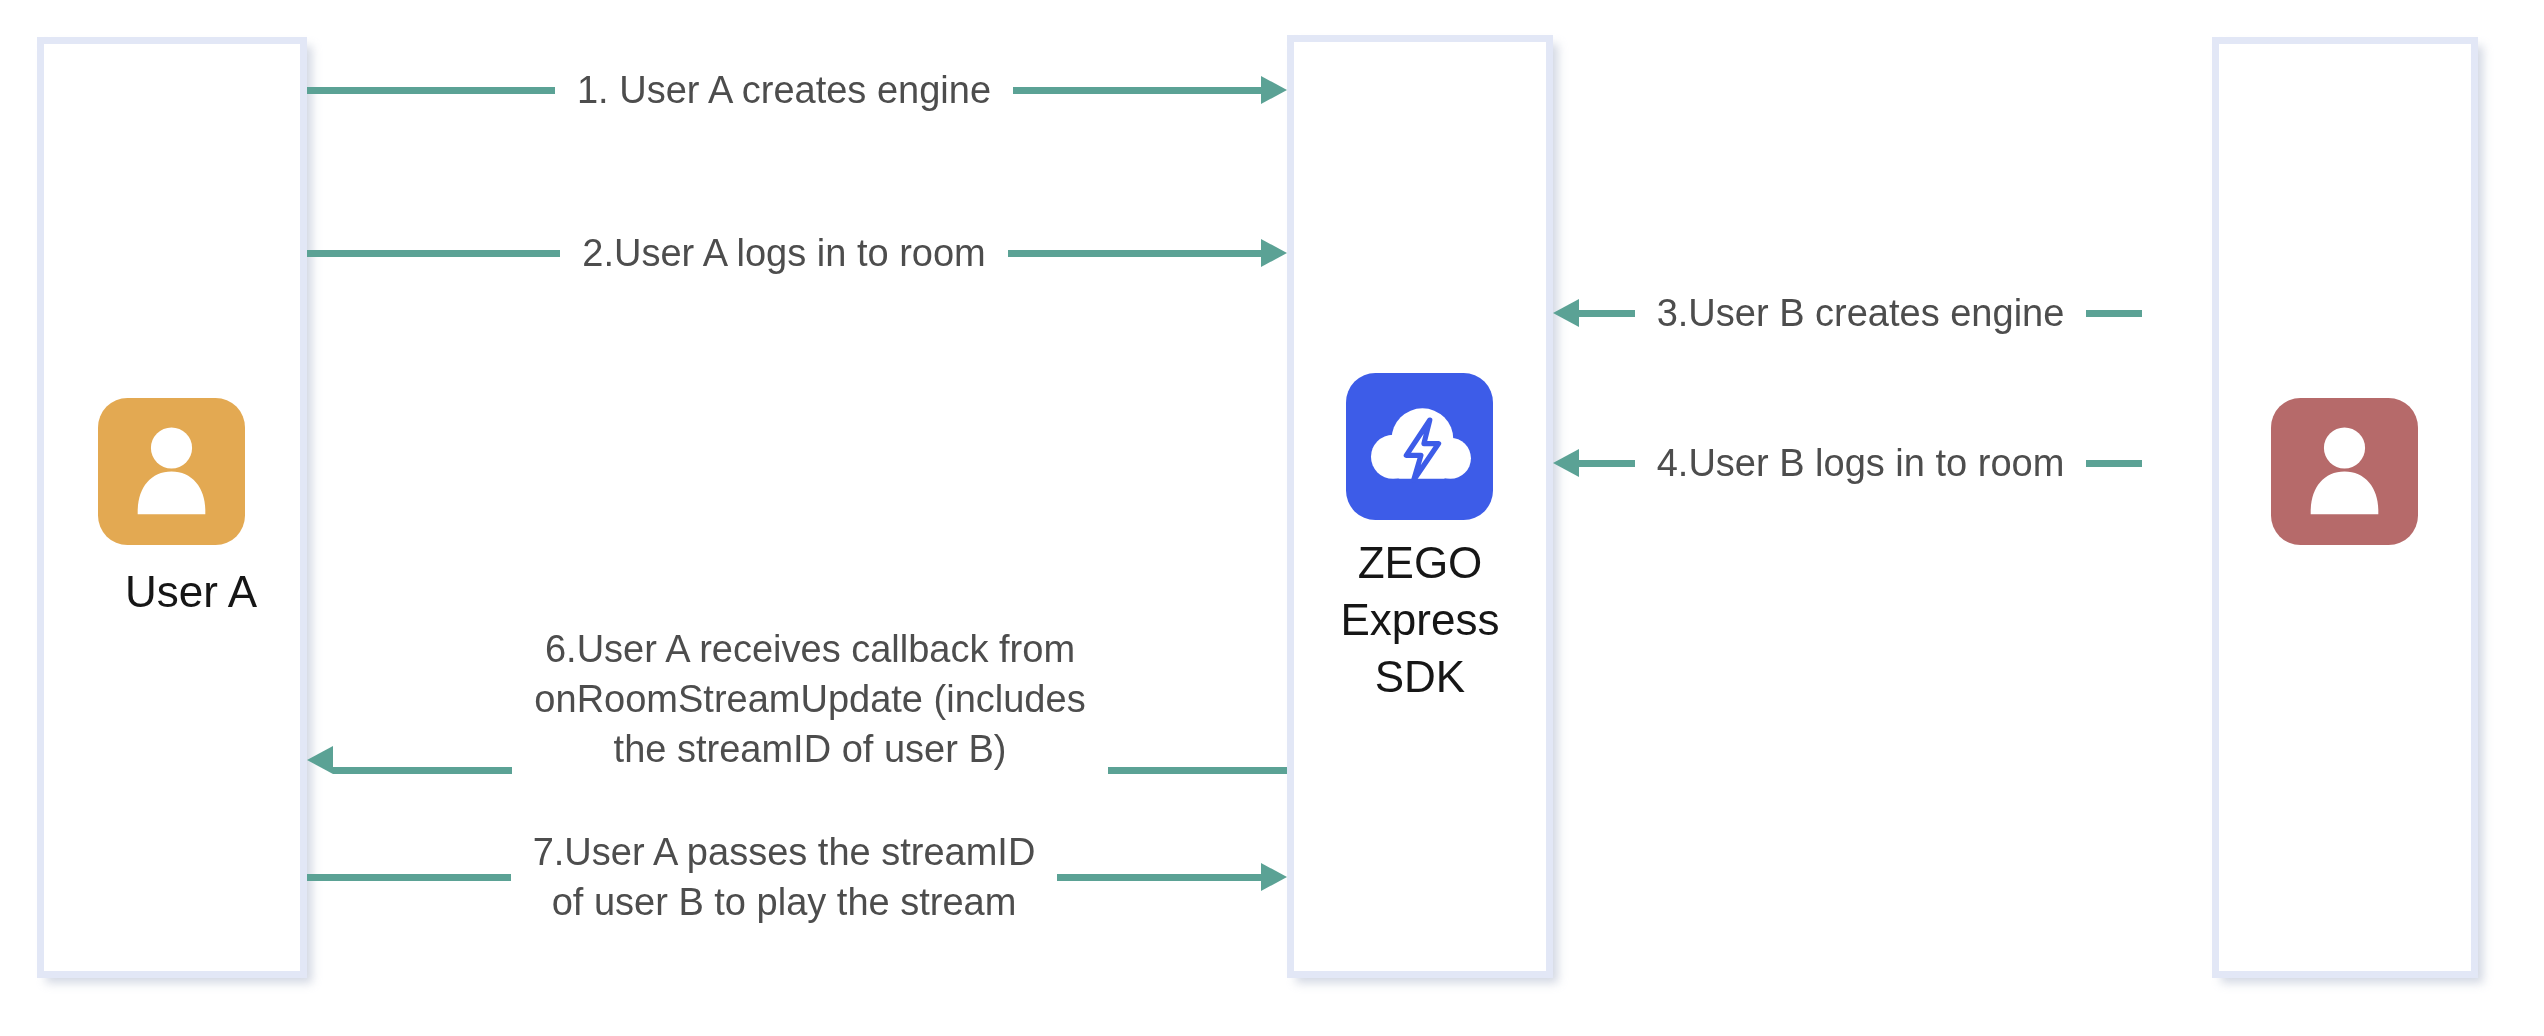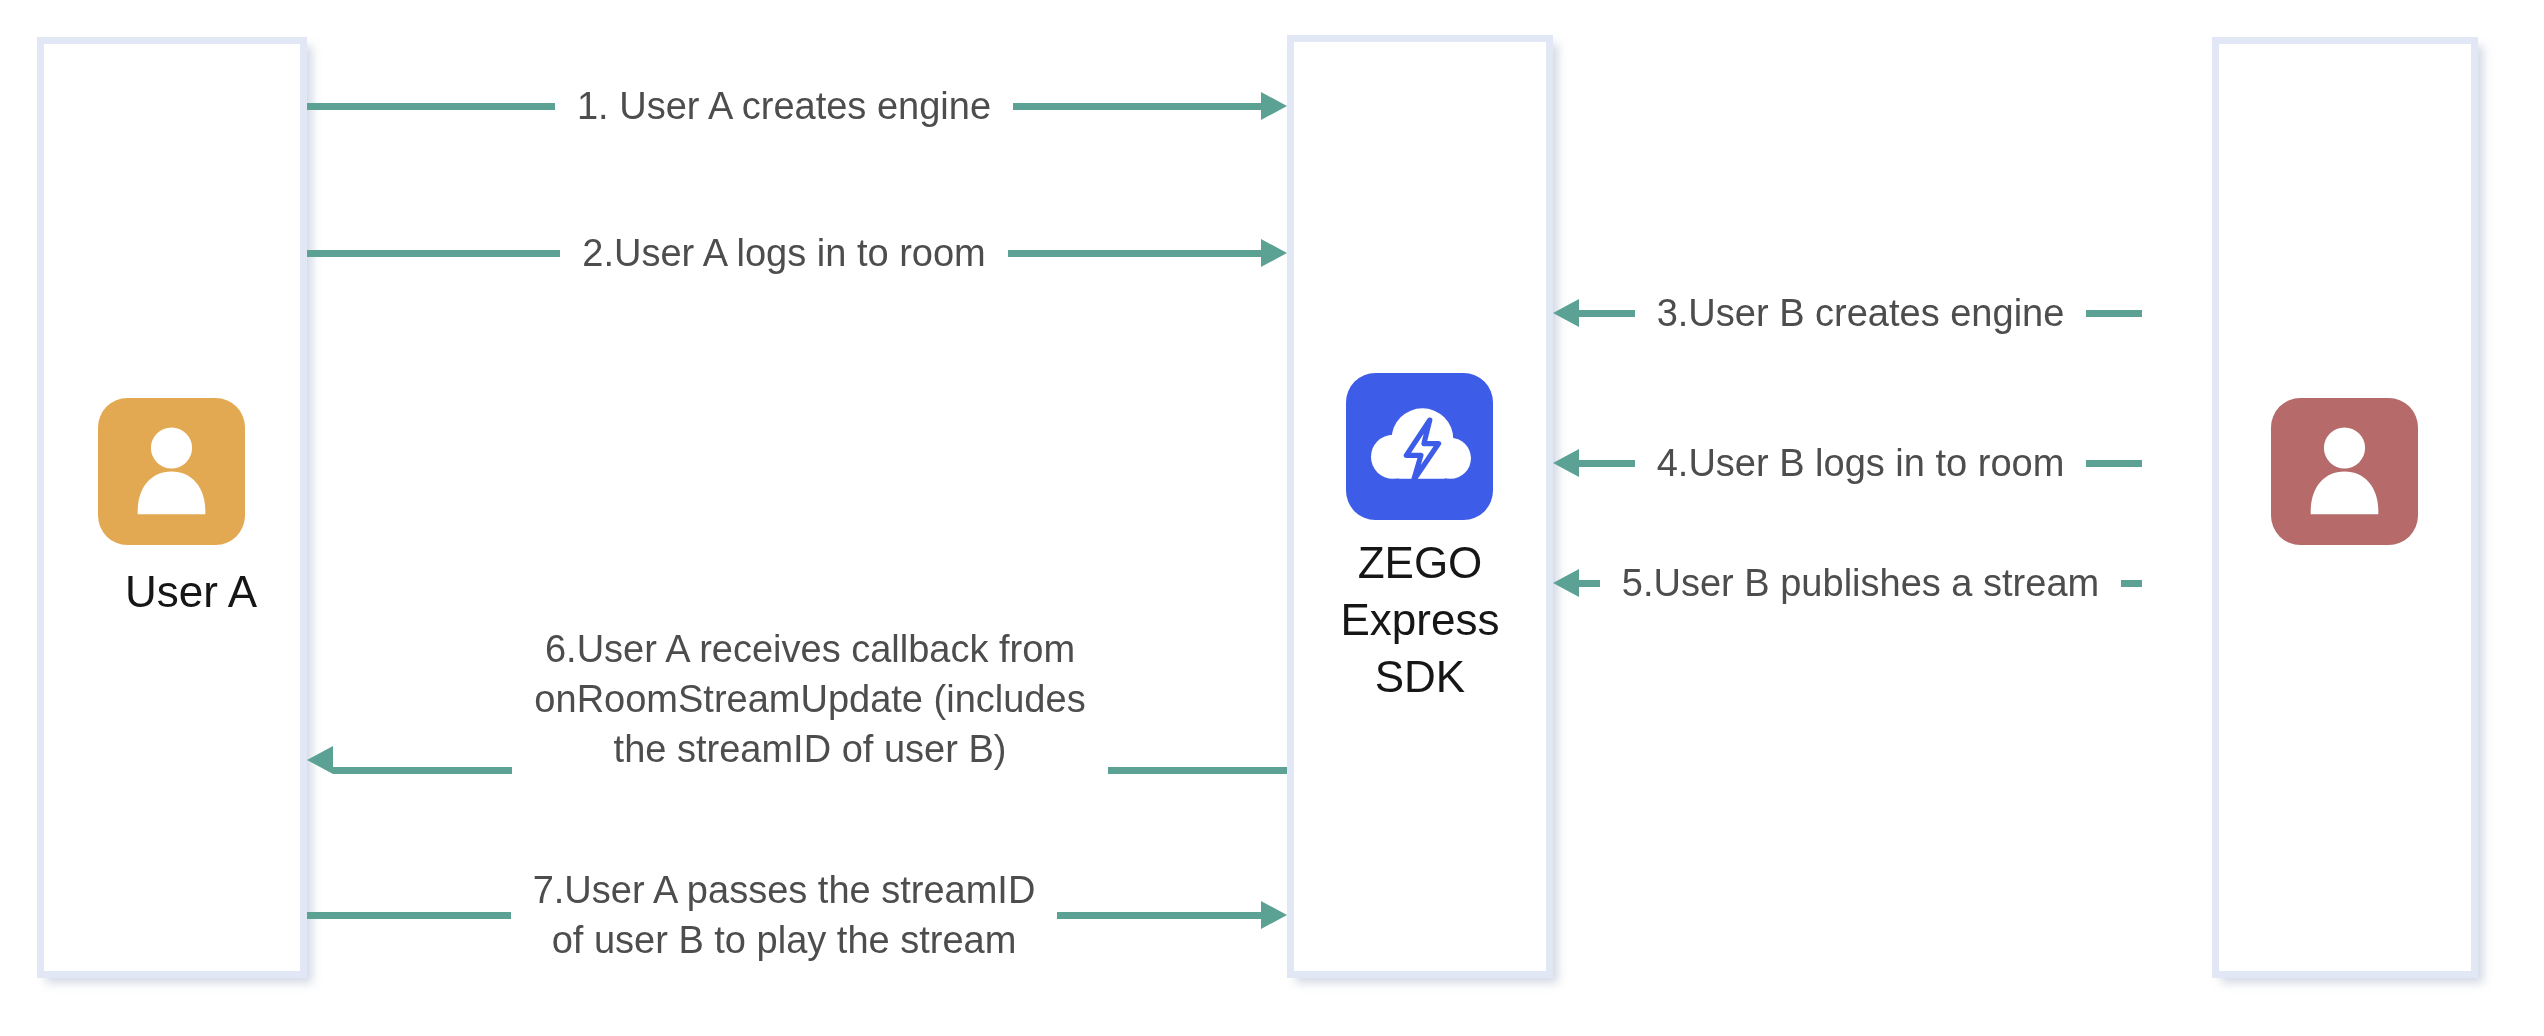--- a/index.html
+++ b/index.html
@@ -66,33 +66,33 @@
     border-top:14px solid transparent;
     border-bottom:14px solid transparent;
     border-left:26px solid #5ba295;
   }
   .head-left{
     border-top:14px solid transparent;
     border-bottom:14px solid transparent;
     border-right:26px solid #5ba295;
   }
 
-  .msg-1{top:81px; height:50px;}
+  .msg-1{top:65px; height:50px;}
   .msg-2{top:228px;height:50px;}
   .msg-3{top:288px;height:50px;}
   .msg-4{top:438px;height:50px;}
   .msg-5{top:558px;height:50px;}
 
   
   .msg-6{top:624px;height:150px;align-items:flex-end;}
   .msg-6 .seg {margin-top:21px;}
   .msg-6 .head{margin-top:11px;}
 
   
-  .msg-7{top:827px;height:100px;margin-top:38px;}
+  .msg-7{top:827px;height:100px;}
 </style>
 </head>
 <body>
 
 <div id="canvas">
 
   <div class="lane lane-left"></div>
   <div class="lane lane-mid"></div>
   <div class="lane lane-right"></div>
 
@@ -155,26 +155,20 @@
     <div class="seg"></div>
   </div>
 
   <div class="msg msg-right-span msg-4">
     <div class="head head-left"></div>
     <div class="seg"></div>
     <div class="msg-text">4.User B logs in to room</div>
     <div class="seg"></div>
   </div>
 
-  <div class="msg msg-right-span msg-5">
-    <div class="head head-left"></div>
-    <div class="seg"></div>
-    <div class="msg-text">5.User B publishes a stream</div>
-    <div class="seg"></div>
-  </div>
 
   <div class="msg msg-left-span msg-6">
     <div class="head head-left"></div>
     <div class="seg"></div>
     <div class="msg-text">
       <div>6.User A receives callback from</div>
       <div>onRoomStreamUpdate (includes</div>
       <div>the streamID of user B)</div>
     </div>
     <div class="seg"></div>

